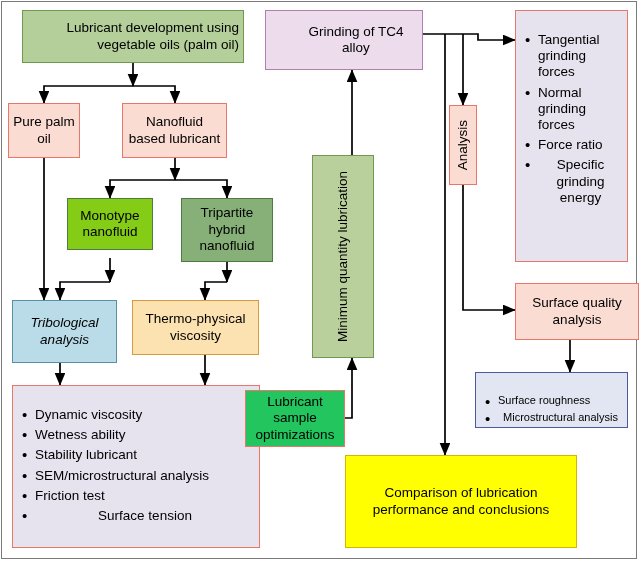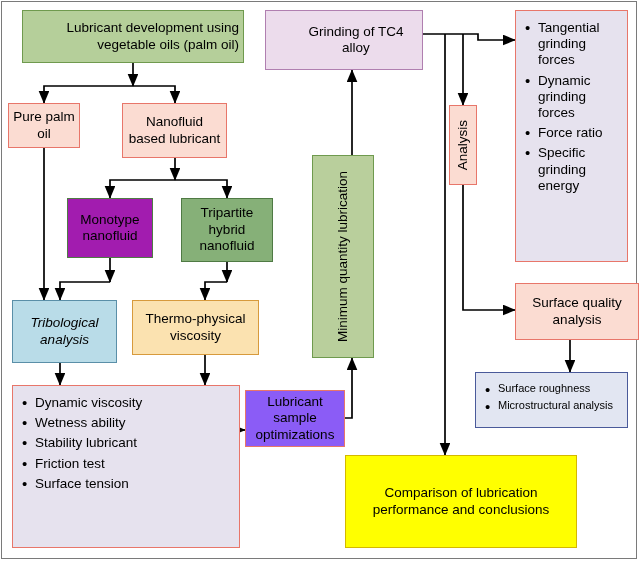--- a/index.html
+++ b/index.html
@@ -32,33 +32,33 @@
     justify-content: center;
     text-align: center;
     font-size: 13.5px;
     line-height: 1.22;
     color: #000000;
     padding: 2px 4px;
   }
   .box.list {
     display: block;
     text-align: left;
-    padding: 9px 4px 5px 6px;
+    padding: 21px 4px 5px 6px;
   }
   .box.list ul {
     margin: 0;
     padding: 0 0 0 16px;
     list-style: none;
   }
   .box.list ul li {
     position: relative;
     margin: 0 0 4px 0;
     line-height: 1.2;
   }
-  .box.list ul li:last-child { margin-bottom: 0; }
+  .box.list ul li:last-child { margin-bottom: 0; text-align: center; }
   .box.list ul li::before {
     content: "•";
     position: absolute;
     left: -13px;
     top: -1px;
     font-size: 15px;
   }
   .vert {
     writing-mode: vertical-rl;
     transform: rotate(180deg);
@@ -121,74 +121,75 @@
       <path d="M570,340 L570,372"></path>
 
       <path d="M445,34 L445,455"></path>
     </g>
   </svg>
 
   <div class="box" style="left:22px; top:10px; width:222px; height:53px; background:#b5cf9a; border:1.6px solid #6f9a4e;text-align:right;">
     <span>Lubricant development using vegetable oils (palm oil)</span>
   </div>
 
-  <div class="box" style="left:8px; top:103px; width:72px; height:45px; background:#fbdcd2; border:1.6px solid #e8766a;">
+  <div class="box" style="left:8px; top:103px; width:72px; height:55px; background:#fbdcd2; border:1.6px solid #e8766a;">
     <span>Pure palm oil</span>
   </div>
 
   <div class="box" style="left:122px; top:103px; width:105px; height:55px; background:#fbdcd2; border:1.6px solid #e8766a;">
     <span>Nanofluid based lubricant</span>
   </div>
 
-  <div class="box" style="left:67px; top:198px; width:86px; height:60px; background:#a21caf; border:1.6px solid #4f7a44;">
+  <div class="box" style="left:67px; top:198px; width:86px; height:52px; background:#84cc16; border:1.6px solid #4f7a44;">
     <span>Monotype nanofluid</span>
   </div>
 
   <div class="box" style="left:181px; top:198px; width:92px; height:64px; background:#86b078; border:1.6px solid #4f7a44;">
     <span>Tripartite hybrid nanofluid</span>
   </div>
 
   <div class="box" style="left:12px; top:300px; width:105px; height:63px; background:#b9dce8; border:1.6px solid #5a8fa8;font-style:italic;">
     <span>Tribological analysis</span>
   </div>
 
   <div class="box" style="left:132px; top:300px; width:127px; height:55px; background:#fbe2b0; border:1.6px solid #d79a3c;">
     <span>Thermo-physical viscosity</span>
   </div>
 
-  <div class="box list" style="left:12px; top:385px; width:228px; height:163px; background:#e6e2ee; border:1.6px solid #e8766a;">
+  <div class="box list" style="left:12px; top:385px; width:248px; height:163px; background:#e6e2ee; border:1.6px solid #e8766a;">
     <ul>
       <li>Dynamic viscosity</li>
       <li>Wetness ability</li>
       <li>Stability lubricant</li>
+      <li>SEM/microstructural analysis</li>
       <li>Friction test</li>
       <li>Surface tension</li>
     </ul>
   </div>
 
-  <div class="box" style="left:245px; top:390px; width:100px; height:57px; background:#8b5cf6; border:1.6px solid #e8766a;">
+  <div class="box" style="left:245px; top:390px; width:100px; height:57px; background:#22c55e; border:1.6px solid #e8766a;">
     <span>Lubricant sample optimizations</span>
   </div>
 
   <div class="box" style="left:265px; top:10px; width:158px; height:60px; background:#ecdcec; border:1.6px solid #b07fb0;padding-left:28px;">
     <span>Grinding of TC4 alloy</span>
   </div>
 
   <div class="box" style="left:312px; top:155px; width:62px; height:203px; background:#b9cf9c; border:1.6px solid #6f9a4e;">
     <span class="vert">Minimum quantity lubrication</span>
   </div>
 
   <div class="box" style="left:449px; top:105px; width:28px; height:80px; background:#fbdcd2; border:1.6px solid #e8766a;">
     <span class="vert">Analysis</span>
   </div>
 
   <div class="box list" style="left:515px; top:10px; width:113px; height:252px; background:#e6e2ee; border:1.6px solid #e8766a;">
     <ul>
       <li>Tangential grinding forces</li>
-      <li>Dynamic grinding forces</li>
+      <li>Normal grinding forces</li>
       <li>Force ratio</li>
       <li>Specific grinding energy</li>
     </ul>
   </div>
 
   <div class="box" style="left:515px; top:283px; width:124px; height:57px; background:#fbdcd2; border:1.6px solid #e8766a;">
     <span>Surface quality analysis</span>
   </div>
 
   <div class="box list" style="left:475px; top:372px; width:153px; height:56px; background:#e2e6f2; border:1.6px solid #4a5a9a; font-size:11px;">

